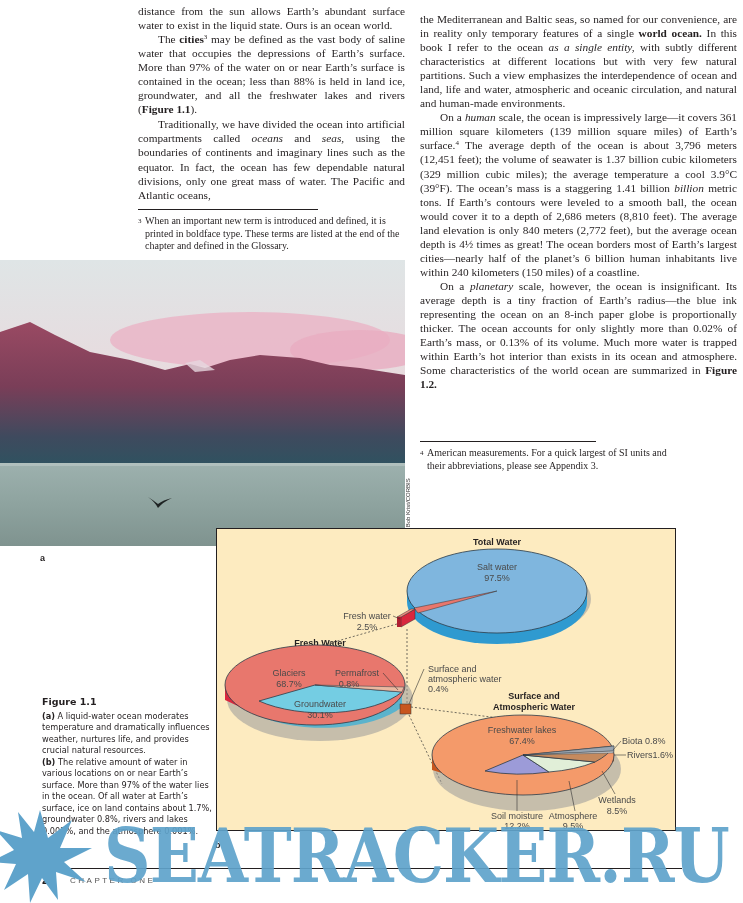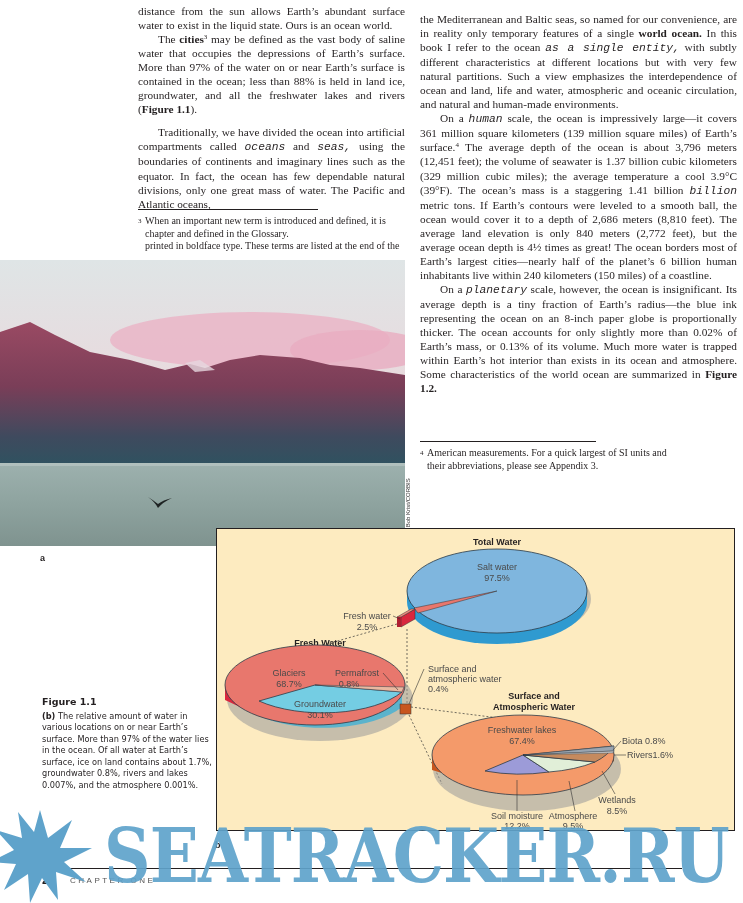--- a/index.html
+++ b/index.html
@@ -2,34 +2,34 @@
 <html><head>
 <meta charset="utf-8">
 <style>
   html, body { margin:0; padding:0; }
   body { width:743px; height:903px; background:#ffffff; position:relative; overflow:hidden;
          font-family:"Liberation Serif","DejaVu Serif",serif; color:#231f20; }
   .col { position:absolute; font-size:11.3px; line-height:14.05px; text-align:justify; }
   .col p { margin:0; }
   .col p.ind { text-indent:20px; }
   .col b { font-weight:bold; }
-  .col i { font-style:italic;font-family:Liberation Mono, monospace; }
+  .col i { font-style:italic; }
   sup { font-size:7px; vertical-align:4px; line-height:0; }
   .fn-rule { position:absolute; height:1px; background:#231f20; }
   .fn { position:absolute; font-size:10px; line-height:12.6px; color:#231f20; }
   .fn .num { position:absolute; left:0; top:0; font-size:7px; }
   .fn .txt2 { padding-left:7px; display:block; }
 
   .photo { position:absolute; left:0; top:260px; width:405px; height:286px; overflow:hidden; }
   .credit { position:absolute; left:405px; top:455px; width:10px; height:80px; font-family:"Liberation Sans",sans-serif;
             font-size:6px; color:#333; writing-mode:vertical-rl; transform:rotate(180deg); white-space:nowrap; }
   .lbl-a { position:absolute; left:40px; top:553px; font-family:"Liberation Sans",sans-serif; font-weight:bold; font-size:9px; }
   .lbl-b { position:absolute; left:215px; top:840px; font-family:"Liberation Sans",sans-serif; font-weight:bold; font-size:9px; }
 
-  .chartbox { position:absolute; left:216px; top:528px; width:519px; height:303px; background:#fdebc0;
+  .chartbox { position:absolute; left:216px; top:528px; width:460px; height:303px; background:#fdebc0;
               border:1px solid #231f20; box-sizing:border-box; overflow:hidden; }
   .chartbox svg { position:absolute; left:0; top:0; }
   .ct { font-family:"Liberation Sans",sans-serif; fill:#231f20; }
   .cl { font-family:"Liberation Sans",sans-serif; fill:#4a4a4a; font-size:9px; }
 
   .caption { position:absolute; left:42px; top:696px; width:170px; font-family:"DejaVu Sans","Liberation Sans",sans-serif;
              font-size:8.2px; line-height:11.5px; color:#231f20; }
   .caption .ttl { font-weight:bold; font-size:9.5px; margin-bottom:3px; display:block; }
   .caption b { font-weight:bold; }
 
@@ -39,29 +39,29 @@
 
   .wm { position:absolute; left:0; top:790px; width:743px; height:113px; pointer-events:none; }
   .wm-text { font-family:"DejaVu Serif","Liberation Serif",serif; font-weight:bold; font-size:74px; fill:#5fa3cb; opacity:0.92; letter-spacing:-1px; }
 </style>
 </head>
 <body>
 
 <div class="col" style="left:138px; top:4px; width:267px;">
   <p><span>distance from the sun allows Earth’s abundant surface water to exist in the liquid state. Ours is an ocean world.</span></p>
   <p class="ind"><span>The </span><b>cities</b><sup>3</sup><span> may be defined as the vast body of saline water that occupies the depressions of Earth’s surface. More than 97% of the water on or near Earth’s surface is contained in the ocean; less than 88% is held in land ice, groundwater, and all the freshwater lakes and rivers (</span><b>Figure 1.1</b><span>).</span></p>
-  <p class="ind" style="margin-top:9px;"><span>Traditionally, we have divided the ocean into artificial compartments called </span><i>oceans</i><span> and </span><i>seas,</i><span> using the boundaries of continents and imaginary lines such as the equator. In fact, the ocean has few dependable natural divisions, only one great mass of water. The Pacific and Atlantic oceans,</span></p>
+  <p class="ind" style="margin-top:1px;"><span>Traditionally, we have divided the ocean into artificial compartments called </span><i>oceans</i><span> and </span><i>seas,</i><span> using the boundaries of continents and imaginary lines such as the equator. In fact, the ocean has few dependable natural divisions, only one great mass of water. The Pacific and Atlantic oceans,</span></p>
 </div>
 
 <div class="fn-rule" style="left:138px; top:209px; width:180px;"></div>
 <div class="fn" style="left:138px; top:215px; width:275px;">
   <span class="num">3</span>
   <span class="txt2">When an important new term is introduced and defined, it is</span>
+  <span class="txt2">printed in boldface type. These terms are listed at the end of the</span>
   <span class="txt2">chapter and defined in the Glossary.</span>
-  <span class="txt2">printed in boldface type. These terms are listed at the end of the</span>
 </div>
 
 <div class="col" style="left:420px; top:12px; width:317px;">
   <p><span>the Mediterranean and Baltic seas, so named for our convenience, are in reality only temporary features of a single </span><b>world ocean.</b><span> In this book I refer to the ocean </span><i>as a single entity,</i><span> with subtly different characteristics at different locations but with very few natural partitions. Such a view emphasizes the interdependence of ocean and land, life and water, atmospheric and oceanic circulation, and natural and human-made environments.</span></p>
   <p class="ind"><span>On a </span><i>human</i><span> scale, the ocean is impressively large—it covers 361 million square kilometers (139 million square miles) of Earth’s surface.</span><sup>4</sup><span> The average depth of the ocean is about 3,796 meters (12,451 feet); the volume of seawater is 1.37 billion cubic kilometers (329 million cubic miles); the average temperature a cool 3.9°C (39°F). The ocean’s mass is a staggering 1.41 billion </span><i>billion</i><span> metric tons. If Earth’s contours were leveled to a smooth ball, the ocean would cover it to a depth of 2,686 meters (8,810 feet). The average land elevation is only 840 meters (2,772 feet), but the average ocean depth is 4½ times as great! The ocean borders most of Earth’s largest cities—nearly half of the planet’s 6 billion human inhabitants live within 240 kilometers (150 miles) of a coastline.</span></p>
   <p class="ind"><span>On a </span><i>planetary</i><span> scale, however, the ocean is insignificant. Its average depth is a tiny fraction of Earth’s radius—the blue ink representing the ocean on an 8-inch paper globe is proportionally thicker. The ocean accounts for only slightly more than 0.02% of Earth’s mass, or 0.13% of its volume. Much more water is trapped within Earth’s hot interior than exists in its ocean and atmosphere. Some characteristics of the world ocean are summarized in </span><b>Figure 1.2.</b></p>
 </div>
 
 <div class="fn-rule" style="left:420px; top:441px; width:176px;"></div>
 <div class="fn" style="left:420px; top:447px; width:300px;">
@@ -172,20 +172,21 @@
     <line x1="300" y1="251" x2="300" y2="282" stroke="#333" stroke-width="0.6"></line>
     <text class="cl" x="356" y="290" text-anchor="middle">Atmosphere</text>
     <text class="cl" x="356" y="300" text-anchor="middle">9.5%</text>
     <line x1="352" y1="252" x2="358" y2="282" stroke="#333" stroke-width="0.6"></line>
   </svg>
 </div>
 <div class="lbl-b">b</div>
 
 <div class="caption">
   <span class="ttl">Figure 1.1</span>
+  <div><b>(a)</b><span> A liquid-water ocean moderates temperature and dramatically influences weather, nurtures life, and provides crucial natural resources.</span></div>
   <div><b>(b)</b><span> The relative amount of water in various locations on or near Earth’s surface. More than 97% of the water lies in the ocean. Of all water at Earth’s surface, ice on land contains about 1.7%, groundwater 0.8%, rivers and lakes 0.007%, and the atmosphere 0.001%.</span></div>
 </div>
 
 <div class="footer-rule"></div>
 <div class="pg">2</div>
 <div class="chap">CHAPTER ONE</div>
 
 <svg class="wm" viewBox="0 0 743 113">
   <g fill="#5fa3cb">
     <polygon points="40,20 48,48 72,30 60,58 92,58 64,72 86,92 56,82 58,110 42,88 30,113 28,84 4,100 16,74 -10,72 14,60 -4,40 22,48 18,22 34,42"></polygon>

